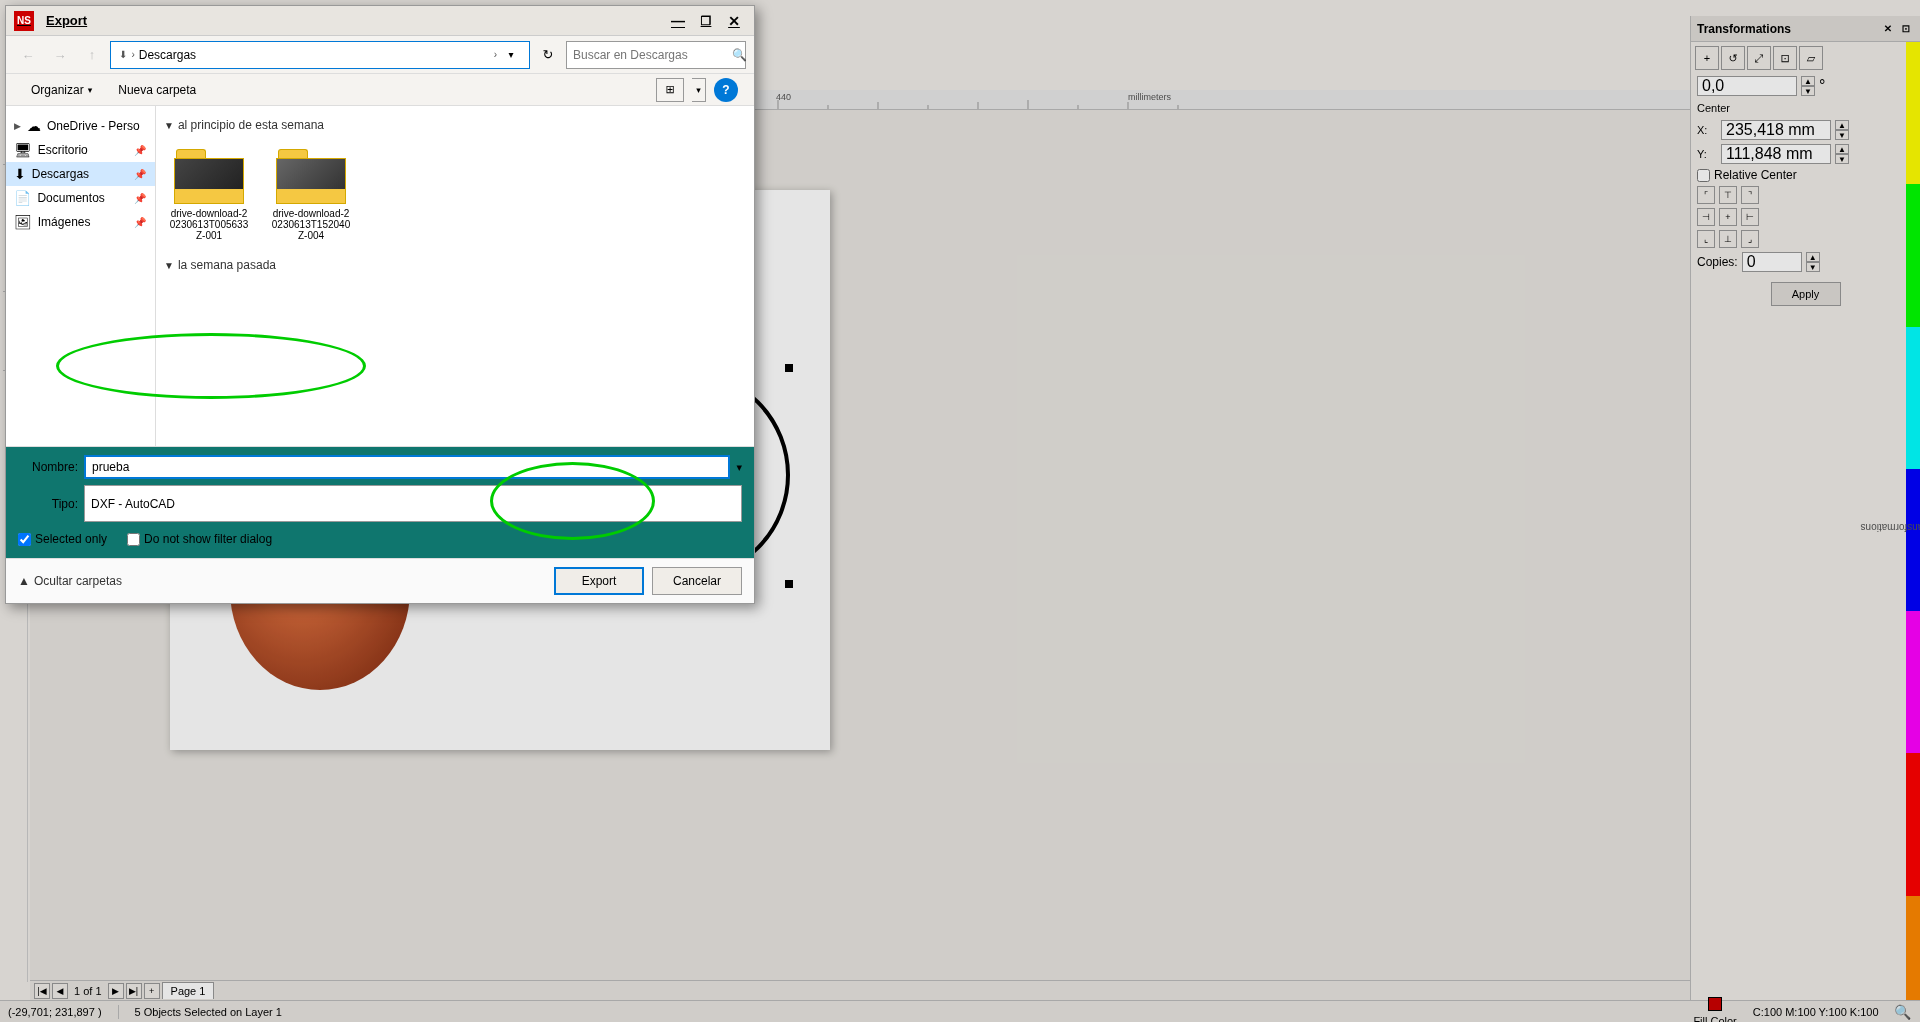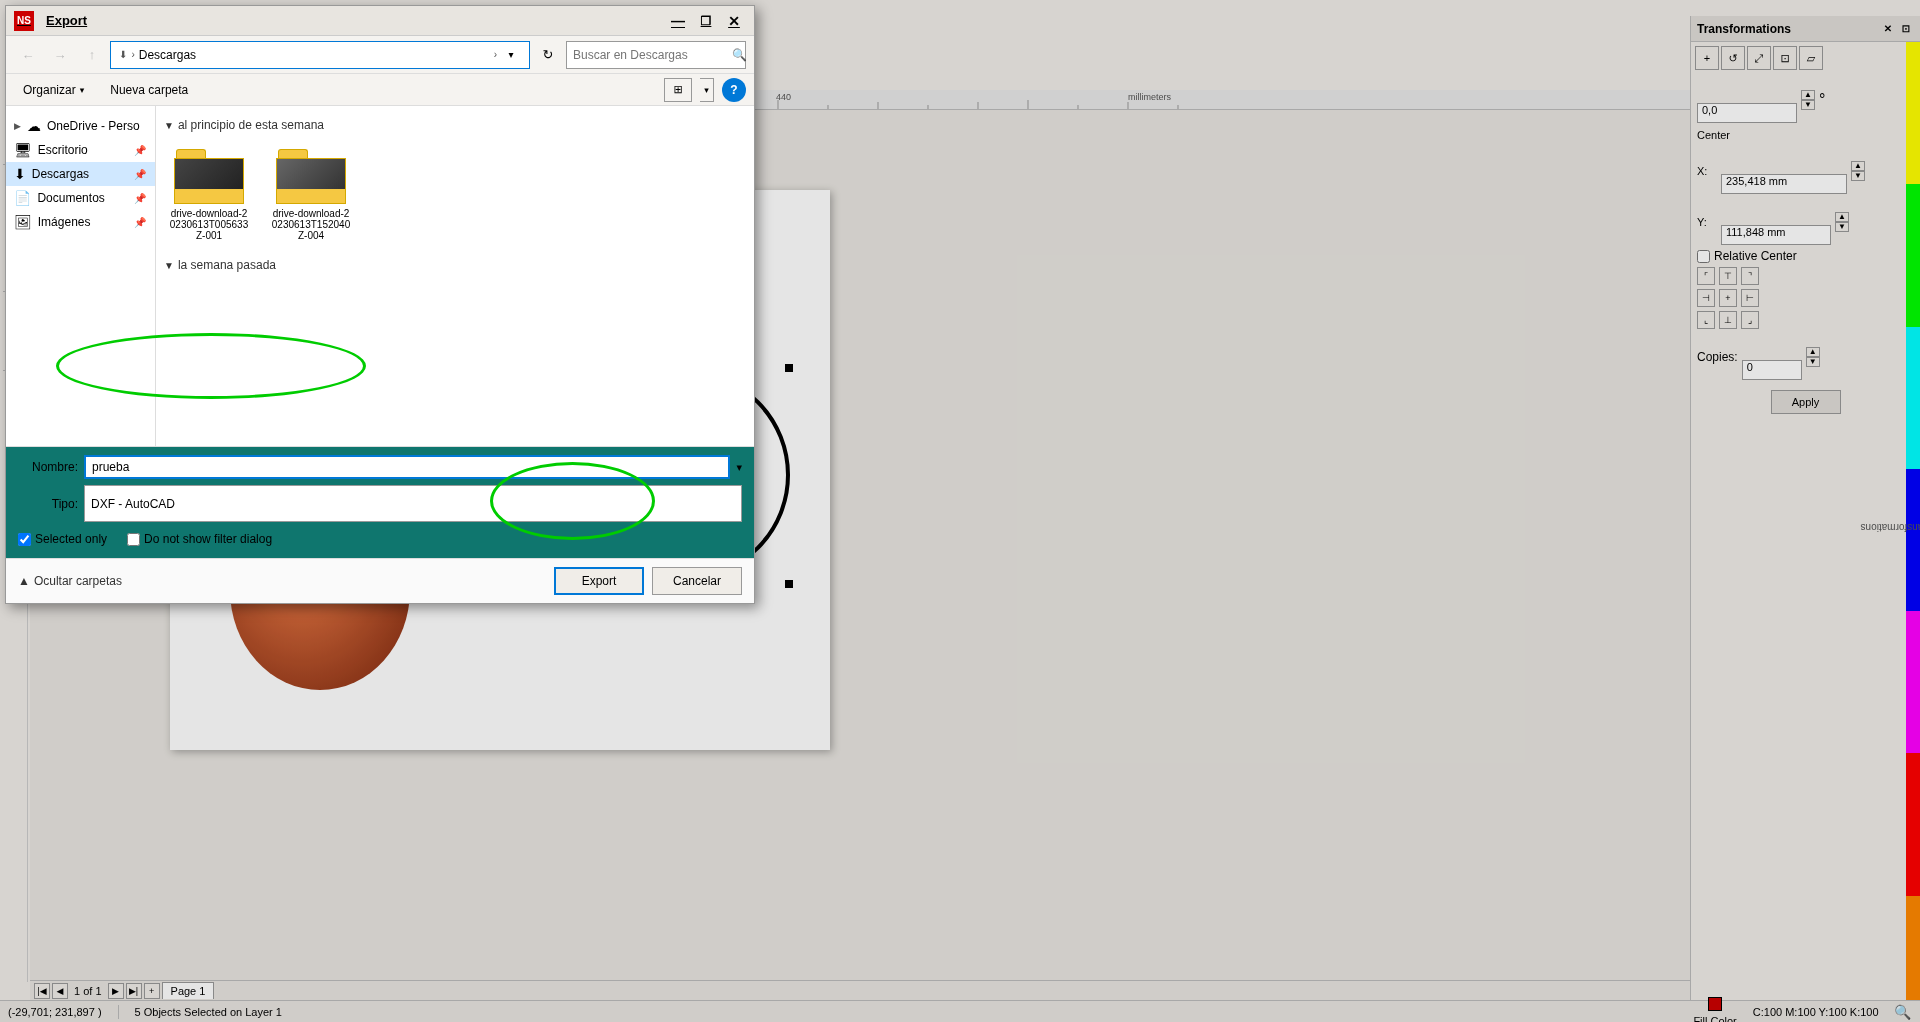--- a/index.html
+++ b/index.html
@@ -19,21 +19,21 @@
     
     .right-panel { position: absolute; top: 16px; right: 0; width: 230px; height: 100%; background: #f0ede8; border-left: 1px solid #bbb; }
     .panel-header { height: 26px; background: #e0ddd8; border-bottom: 1px solid #bbb; display: flex; align-items: center; justify-content: space-between; padding: 0 6px; font-size: 12px; font-weight: bold; }
     .panel-header-icons { display: flex; gap: 2px; }
     .panel-icon { width: 16px; height: 16px; display: flex; align-items: center; justify-content: center; font-size: 10px; cursor: pointer; }
 
     .transform-tabs { display: flex; padding: 4px; gap: 2px; }
     .transform-tab { width: 24px; height: 24px; display: flex; align-items: center; justify-content: center; border: 1px solid #999; background: #f0ede8; cursor: pointer; font-size: 11px; }
 
     .transform-row { display: flex; align-items: center; padding: 2px 6px; gap: 4px; }
-    .transform-input { width: 80px; height: 20px; border: 1px solid #999; background: white; padding: 0 4px; font-size: 11px; margin-top: 27px; }
+    .transform-input { width: 80px; height: 20px; border: 1px solid #999; background: white; padding: 0 4px; font-size: 16px; }
     .spin-btn { width: 14px; height: 10px; display: flex; align-items: center; justify-content: center; border: 1px solid #999; background: #f0ede8; cursor: pointer; font-size: 8px; }
     .spin-group { display: flex; flex-direction: column; }
 
     .section-label { font-size: 11px; padding: 4px 6px; font-weight: normal; }
     .coord-row { display: flex; align-items: center; padding: 2px 6px; gap: 4px; }
     .coord-label { font-size: 11px; min-width: 20px; }
 
     .apply-btn { margin: 8px auto; display: block; width: 70px; height: 24px; background: #e0ddd8; border: 1px solid #999; cursor: pointer; font-size: 11px; }
 
     .copies-row { display: flex; align-items: center; padding: 2px 6px; gap: 4px; }
@@ -57,21 +57,21 @@
     .nav-btn.disabled { color: #bbb; cursor: default; }
     .address-bar { flex: 1; height: 28px; border: 1px solid #0078d7; background: white; display: flex; align-items: center; padding: 0 8px; gap: 4px; }
     .address-chevron { font-size: 10px; color: #555; }
     .address-text { flex: 1; font-size: 12px; }
     .address-dropdown { width: 20px; height: 100%; display: flex; align-items: center; justify-content: center; cursor: pointer; font-size: 10px; }
     .refresh-btn { width: 28px; height: 28px; display: flex; align-items: center; justify-content: center; border: 1px solid transparent; cursor: pointer; font-size: 13px; border-radius: 3px; }
     .search-box { width: 180px; height: 28px; border: 1px solid #999; background: white; display: flex; align-items: center; padding: 0 6px; gap: 4px; }
     .search-input { border: none; outline: none; flex: 1; font-size: 12px; background: transparent; }
 
     
-    .dialog-toolbar2 { height: 32px; background: #f5f3f0; border-bottom: 1px solid #ddd; display: flex; align-items: center; padding: 0 8px; gap: 8px; }
+    .dialog-toolbar2 { height: 32px; background: #f5f3f0; border-bottom: 1px solid #ddd; display: flex; align-items: center; padding: 0 16px; gap: 8px; }
     .toolbar2-btn { height: 24px; padding: 0 8px; display: flex; align-items: center; gap: 4px; border: 1px solid transparent; cursor: pointer; font-size: 12px; border-radius: 3px; }
     .toolbar2-btn .chevron { font-size: 9px; }
     .view-btn { width: 28px; height: 24px; display: flex; align-items: center; justify-content: center; border: 1px solid #999; cursor: pointer; font-size: 11px; }
     .help-btn { width: 24px; height: 24px; border-radius: 50%; background: #0078d7; color: white; display: flex; align-items: center; justify-content: center; cursor: pointer; font-size: 12px; font-weight: bold; margin-left: auto; }
 
     
     .dialog-body { display: flex; height: 340px; }
     .dialog-sidebar { width: 150px; border-right: 1px solid #ddd; padding: 8px 0; overflow-y: auto; }
     .sidebar-item { display: flex; align-items: center; padding: 4px 8px; cursor: pointer; font-size: 12px; gap: 6px; }
     .sidebar-item.active { background: #d0e8ff; }
@@ -230,21 +230,21 @@
         <div class="spin-btn">▲</div>
         <div class="spin-btn">▼</div>
       </div>
       <span style="font-size:16px;">°</span>
     </div>
 
     <div class="section-label">Center</div>
 
     <div class="coord-row">
       <span class="coord-label">X:</span>
-      <div class="transform-input" style="width:126px;">235,418 mm</div>
+      <div class="transform-input" style="width:110px;">235,418 mm</div>
       <div class="spin-group">
         <div class="spin-btn">▲</div>
         <div class="spin-btn">▼</div>
       </div>
     </div>
 
     <div class="coord-row">
       <span class="coord-label">Y:</span>
       <div class="transform-input" style="width:110px;">111,848 mm</div>
       <div class="spin-group">

